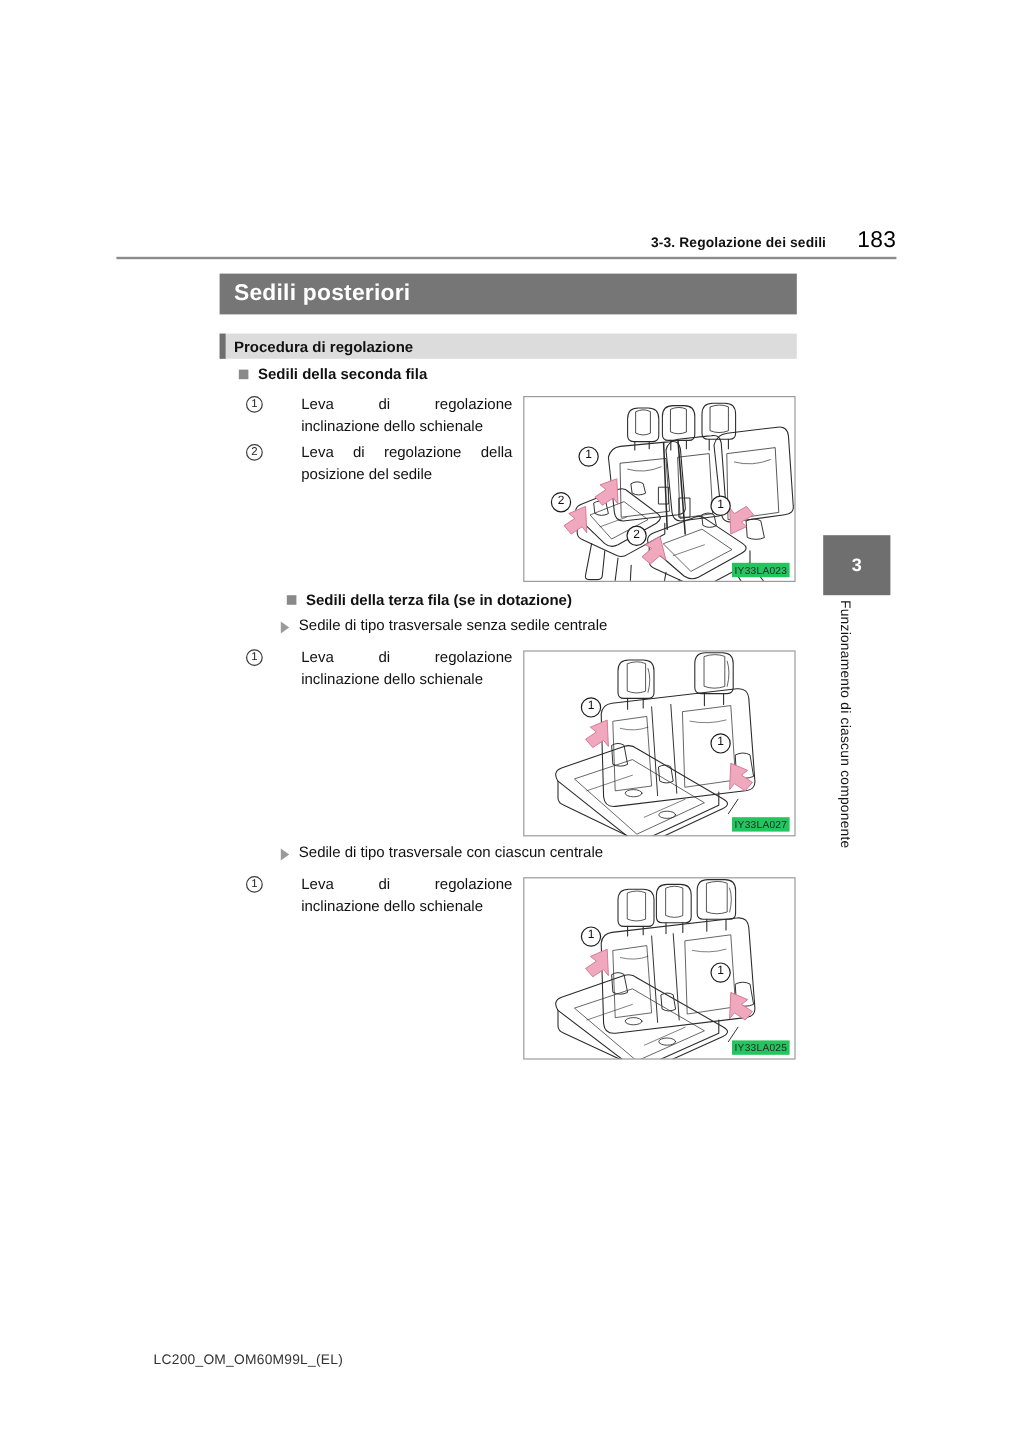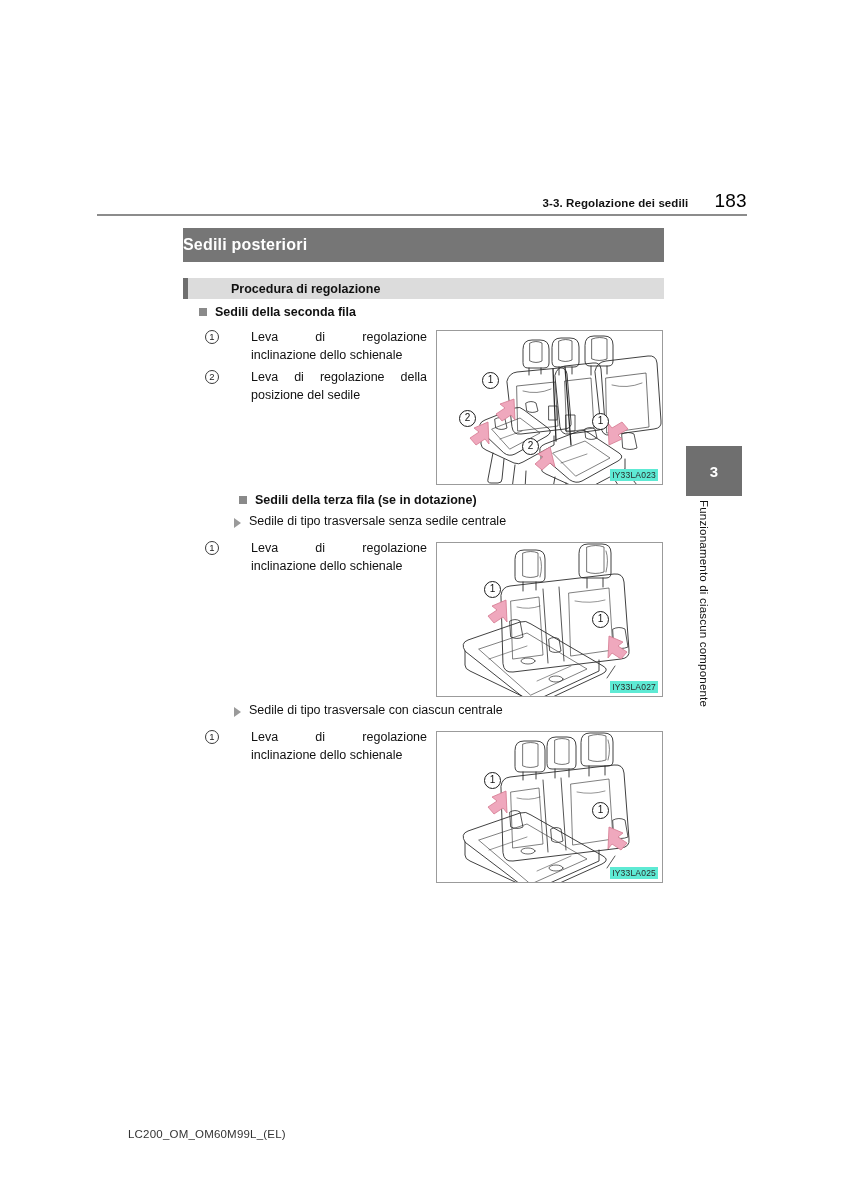--- a/index.html
+++ b/index.html
@@ -32,29 +32,29 @@
     background: #8c8c8c;
   }
 
   
   #title-bar {
     position: absolute; left: 183px; top: 228px; width: 481px; height: 34px;
     background: #767676;
     display: flex; align-items: center;
   }
   #title-bar .title-text {
-    color: #ffffff; font-size: 16px; font-weight: bold;
-    letter-spacing: .2px;
+    color: #ffffff; font-size: 19px; font-weight: bold;
+    padding-left: 12px; letter-spacing: .2px;
   }
 
   
   #subsection-bar {
     position: absolute; left: 183px; top: 278px; width: 481px; height: 21px;
     background: #dcdcdc;
-    display: flex; align-items: center; gap: 36px;
+    display: flex; align-items: center;
   }
   #subsection-bar .accent {
     width: 5px; height: 21px; background: #6e6e6e; flex: 0 0 auto;
   }
   #subsection-bar .sub-text {
     font-size: 12.5px; font-weight: bold; color: #111; padding-left: 7px;
   }
 
   
   .sq-heading {
@@ -103,21 +103,21 @@
   
   .fig {
     position: absolute;
     border: 1px solid #9b9b9b;
     background: #ffffff;
     overflow: hidden;
   }
   .fig .fig-code {
     position: absolute; right: 4px; bottom: 3px;
     font-size: 8.5px; color: #2a2a2a;
-    background: #5eead4; padding: 1px 2px;
+    background: #22c55e; padding: 1px 2px;
     letter-spacing: .2px;
   }
   .fig svg { display:block; }
 
   
   .callout {
     position: absolute;
     width: 17px; height: 17px;
     border: 1.3px solid #1d1d1d; border-radius: 50%;
     background: #fff;

